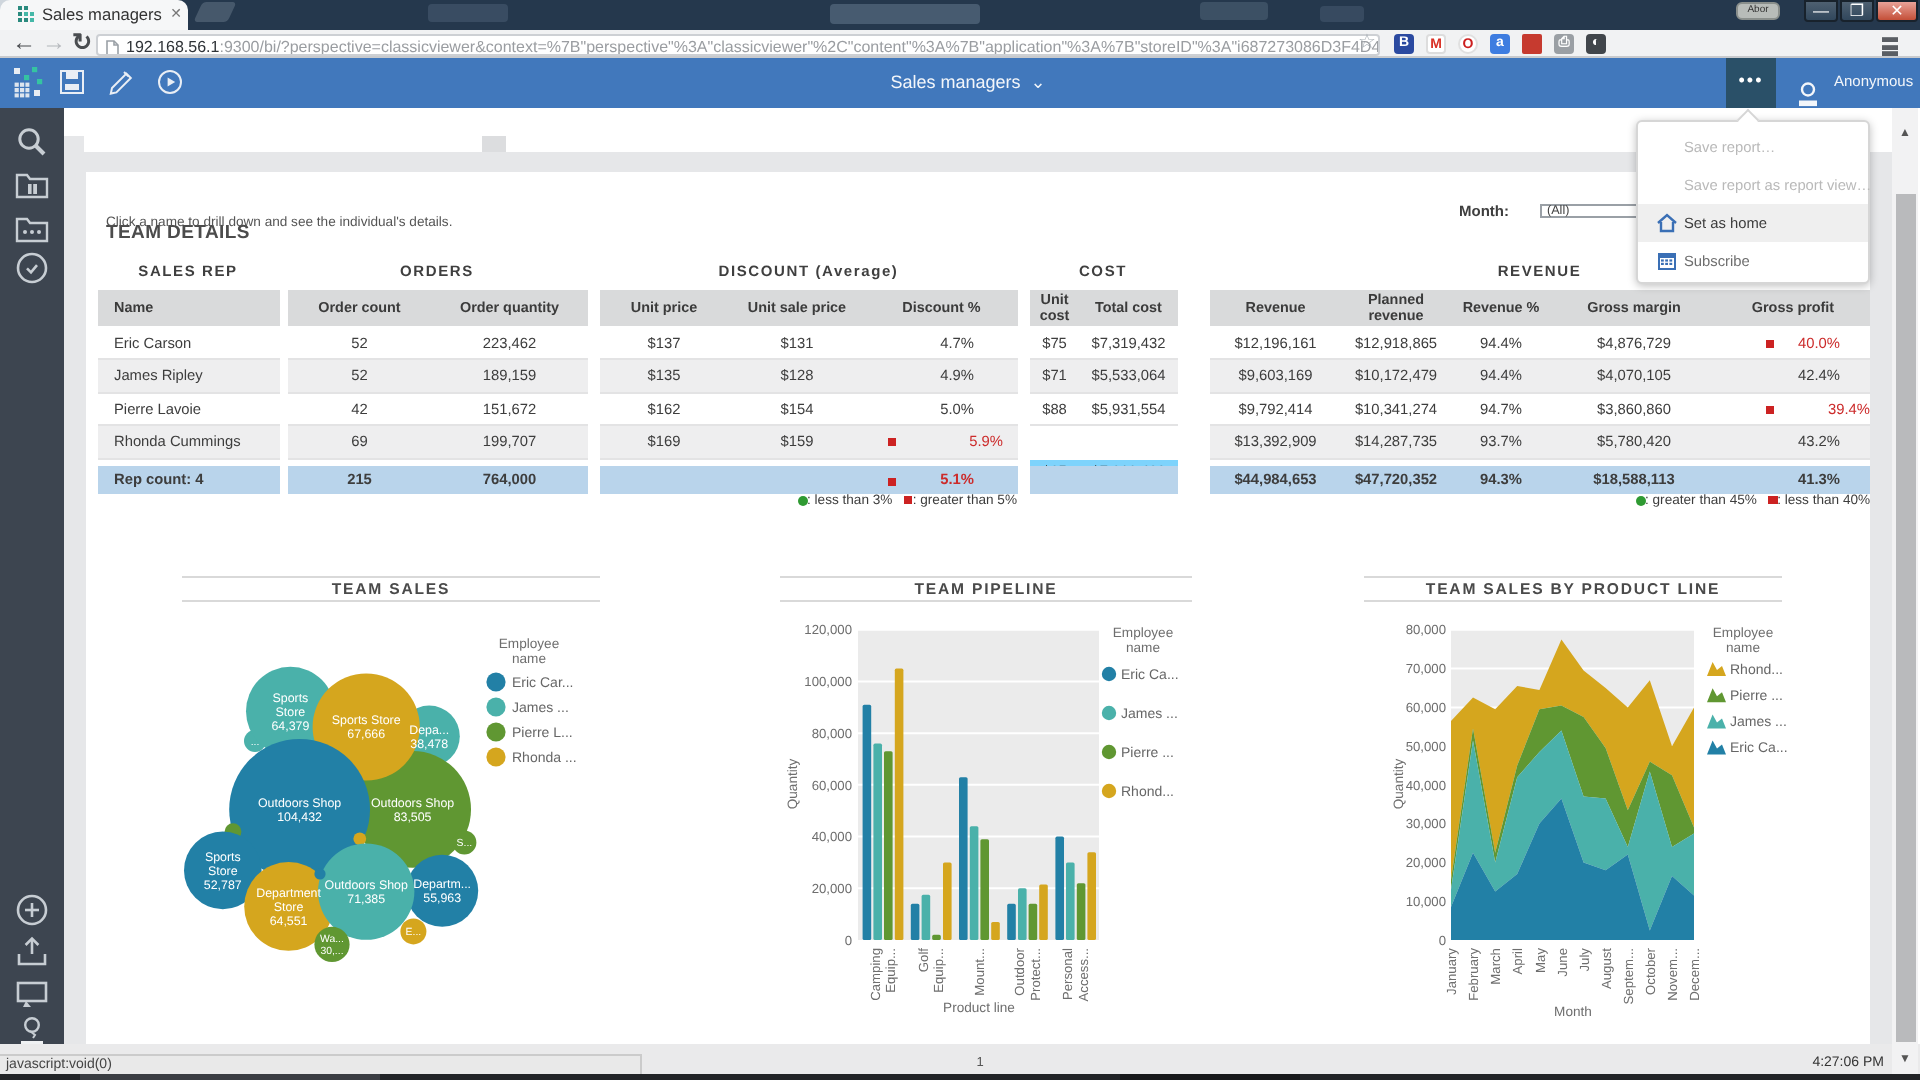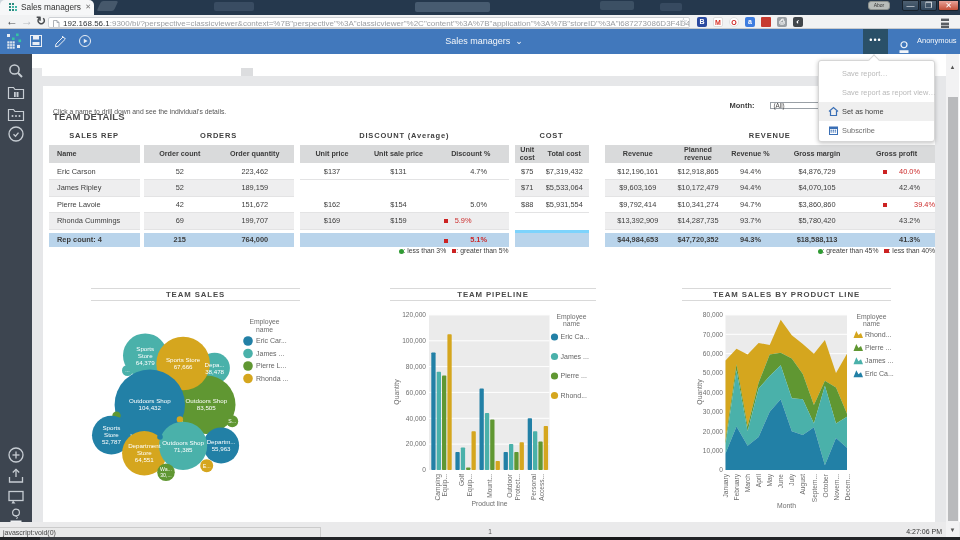--- a/index.html
+++ b/index.html
@@ -276,20 +276,25 @@
       <div class="td r red" style="left:253.5px;width:77px;padding-right:15px;">40.0%</div>
       <div class="mark" style="left:278.5px;"></div>
     </div>
 <div class="trow" style="left:6px;width:91px;top:94.5px;height:16.5px;background:#eeeeef;border-bottom:1px solid #e3e3e4;">
       <div class="td l" style="left:0;width:91px;padding-left:8.5px;">James Ripley</div>
     </div>
     <div class="trow" style="left:101px;width:150px;top:94.5px;height:16.5px;background:#eeeeef;border-bottom:1px solid #e3e3e4;">
       <div class="td" style="left:0px;width:72.5px;">52</div>
       <div class="td" style="left:72.5px;width:77.5px;">189,159</div>
     </div>
+    <div class="trow" style="left:257.5px;width:208.5px;top:94.5px;height:16.5px;background:#eeeeef;border-bottom:1px solid #e3e3e4;">
+      <div class="td" style="left:0px;width:64px;">$135</div>
+      <div class="td" style="left:64px;width:69px;">$128</div>
+      <div class="td r" style="left:133px;width:75.5px;padding-right:21.5px;">4.9%</div>
+    </div>
     <div class="trow" style="left:472px;width:74px;top:94.5px;height:16.5px;background:#eeeeef;border-bottom:1px solid #e3e3e4;">
       <div class="td" style="left:0px;width:25.5px;">$71</div>
       <div class="td" style="left:25.5px;width:48.5px;">$5,533,064</div>
     </div>
     <div class="trow" style="left:562px;width:330.5px;top:94.5px;height:16.5px;background:#eeeeef;border-bottom:1px solid #e3e3e4;">
       <div class="td" style="left:0px;width:66.5px;">$9,603,169</div>
       <div class="td" style="left:66.5px;width:54px;">$10,172,479</div>
       <div class="td" style="left:120.5px;width:51px;">94.4%</div>
       <div class="td" style="left:171.5px;width:82px;">$4,070,105</div>
       <div class="td r" style="left:253.5px;width:77px;padding-right:15px;">42.4%</div>
@@ -321,21 +326,21 @@
 <div class="trow" style="left:6px;width:91px;top:127.5px;height:16.5px;background:#eeeeef;border-bottom:1px solid #e3e3e4;">
       <div class="td l" style="left:0;width:91px;padding-left:8.5px;">Rhonda Cummings</div>
     </div>
     <div class="trow" style="left:101px;width:150px;top:127.5px;height:16.5px;background:#eeeeef;border-bottom:1px solid #e3e3e4;">
       <div class="td" style="left:0px;width:72.5px;">69</div>
       <div class="td" style="left:72.5px;width:77.5px;">199,707</div>
     </div>
     <div class="trow" style="left:257.5px;width:208.5px;top:127.5px;height:16.5px;background:#eeeeef;border-bottom:1px solid #e3e3e4;">
       <div class="td" style="left:0px;width:64px;">$169</div>
       <div class="td" style="left:64px;width:69px;">$159</div>
-      <div class="td r red" style="left:133px;width:75.5px;padding-right:37px;">5.9%</div>
+      <div class="td r red" style="left:133px;width:75.5px;padding-right:7px;">5.9%</div>
       <div class="mark" style="left:144px;"></div>
     </div>
     <div class="trow" style="left:472px;width:74px;top:144px;height:16.5px;background:#7dd3fc;border-bottom:5px solid #ec4899;">
       <div class="td" style="left:0px;width:25.5px;">$85</div>
       <div class="td" style="left:25.5px;width:48.5px;">$7,612,489</div>
     </div>
     <div class="trow" style="left:562px;width:330.5px;top:127.5px;height:16.5px;background:#eeeeef;border-bottom:1px solid #e3e3e4;">
       <div class="td" style="left:0px;width:66.5px;">$13,392,909</div>
       <div class="td" style="left:66.5px;width:54px;">$14,287,735</div>
       <div class="td" style="left:120.5px;width:51px;">93.7%</div>

